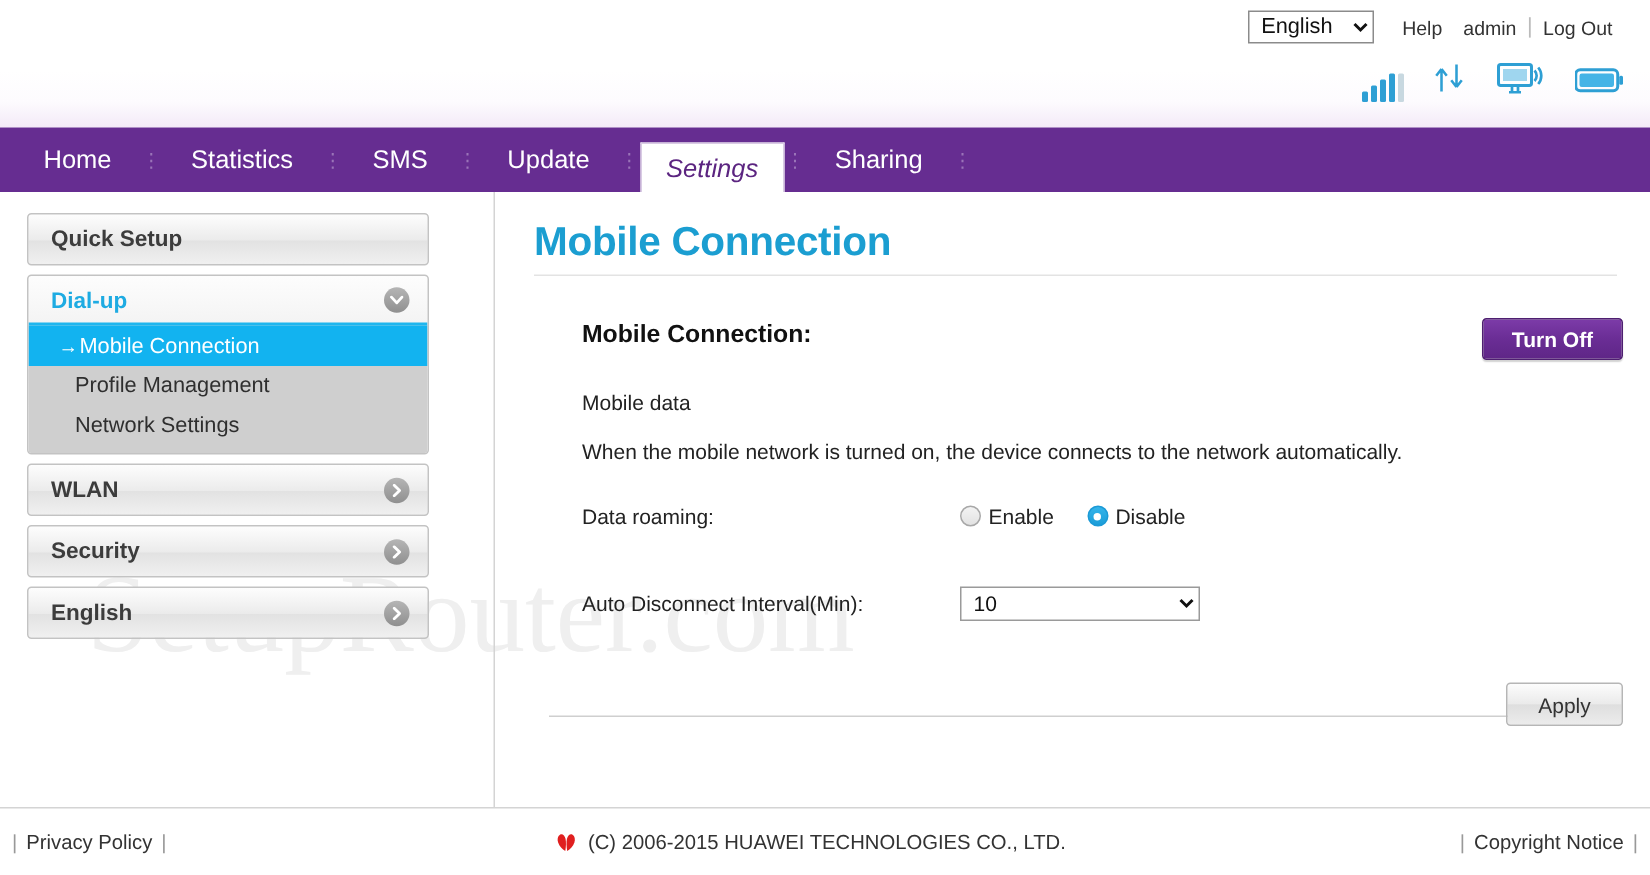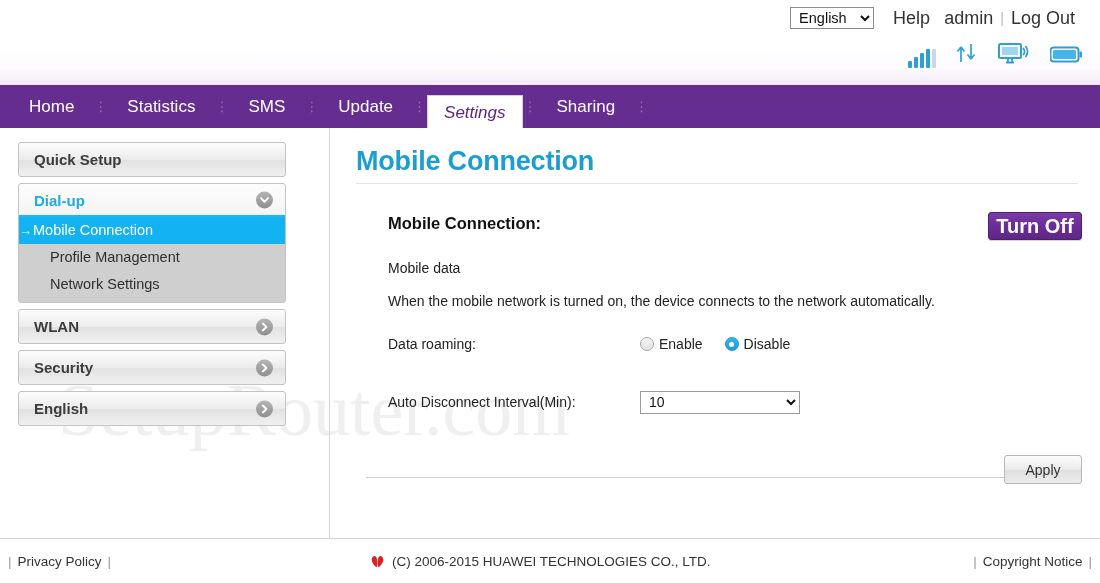--- a/index.html
+++ b/index.html
@@ -52,21 +52,21 @@
     border:1px solid #8b8b8b;
     background:#fff;
     color:#111;
     border-radius:0;
     margin-right:12px;
   }
   .hdr-link {
     color:#333;
     text-decoration:none;
     margin:0 7px;
-    font-size:18px;
+    font-size:13px;
     white-space:nowrap;
   }
   .hdr-sep { color:#bbb; }
 
   #header-icons {
     position:absolute;
     right:18px; top:38px;
     display:flex;
     align-items:flex-end;
     gap:19px;
@@ -175,21 +175,21 @@
     line-height:27px;
     font-size:14.5px;
     color:#2f2f2f;
     padding-left:31px;
     cursor:pointer;
     white-space:nowrap;
   }
   .sub-item.active {
     background:#12b3f0;
     color:#ffffff;
-    padding-left:0;
+    padding-left:20px;
   }
   .sub-item.active .arrow { margin-right:1px; font-size:13px; }
 
   
   #content {
     flex:1;
     padding:18px 22px 0 26px;
     position:relative;
   }
   #page-title {
@@ -229,21 +229,21 @@
     margin:12px 0 22px 32px;
   }
   #turnoff-btn {
     position:absolute;
     right:18px; top:84px;
     width:94px; height:28px;
     background:linear-gradient(to bottom,#7c3ba8 0%,#6a2d95 50%,#5f2687 100%);
     border:1px solid #4e1f70;
     border-radius:3px;
     color:#fff;
-    font-size:20px;
+    font-size:14px;
     font-weight:bold;
     font-family:"Liberation Sans", sans-serif;
     cursor:pointer;
     box-shadow:0 1px 1px rgba(0,0,0,.18);
   }
   .radio-wrap { display:flex; align-items:center; gap:22px; }
   .radio-opt { display:flex; align-items:center; gap:5px; cursor:pointer; font-size:14px; color:#222; }
   .rbtn {
     width:14px; height:14px;
     border-radius:50%;

